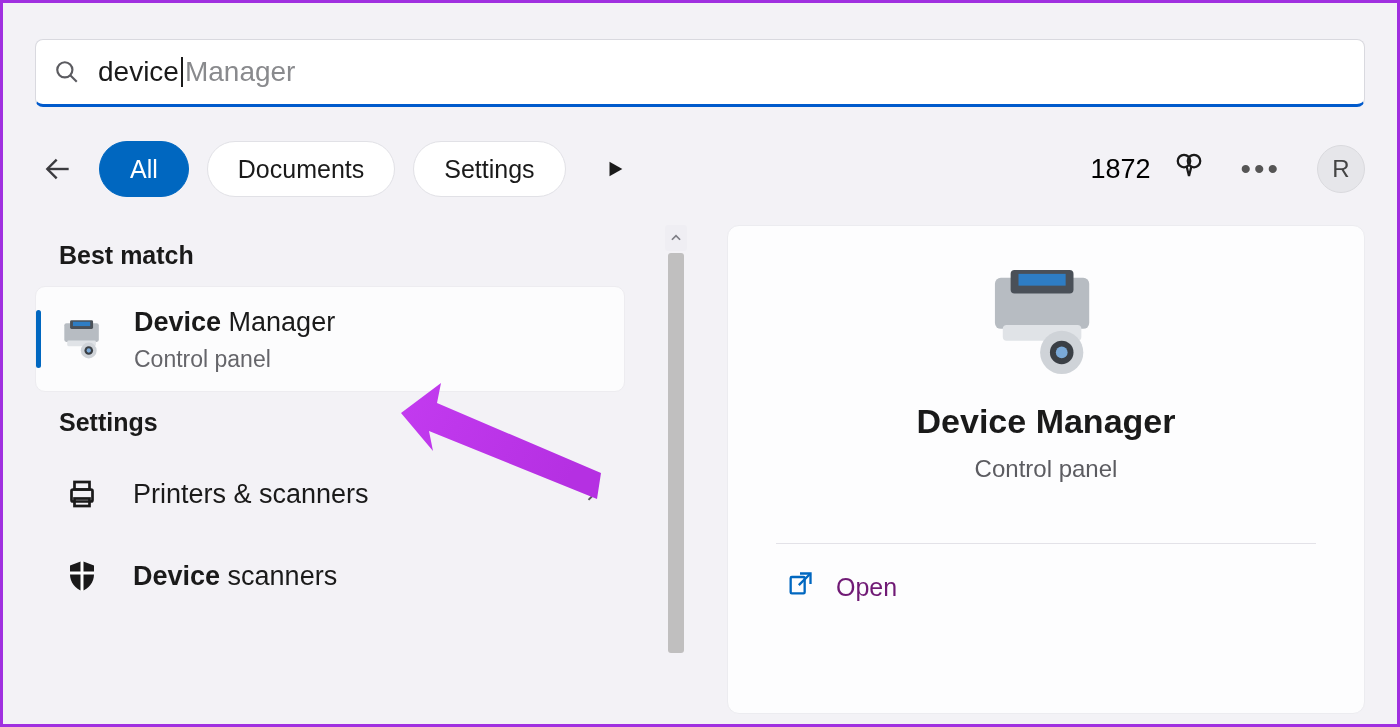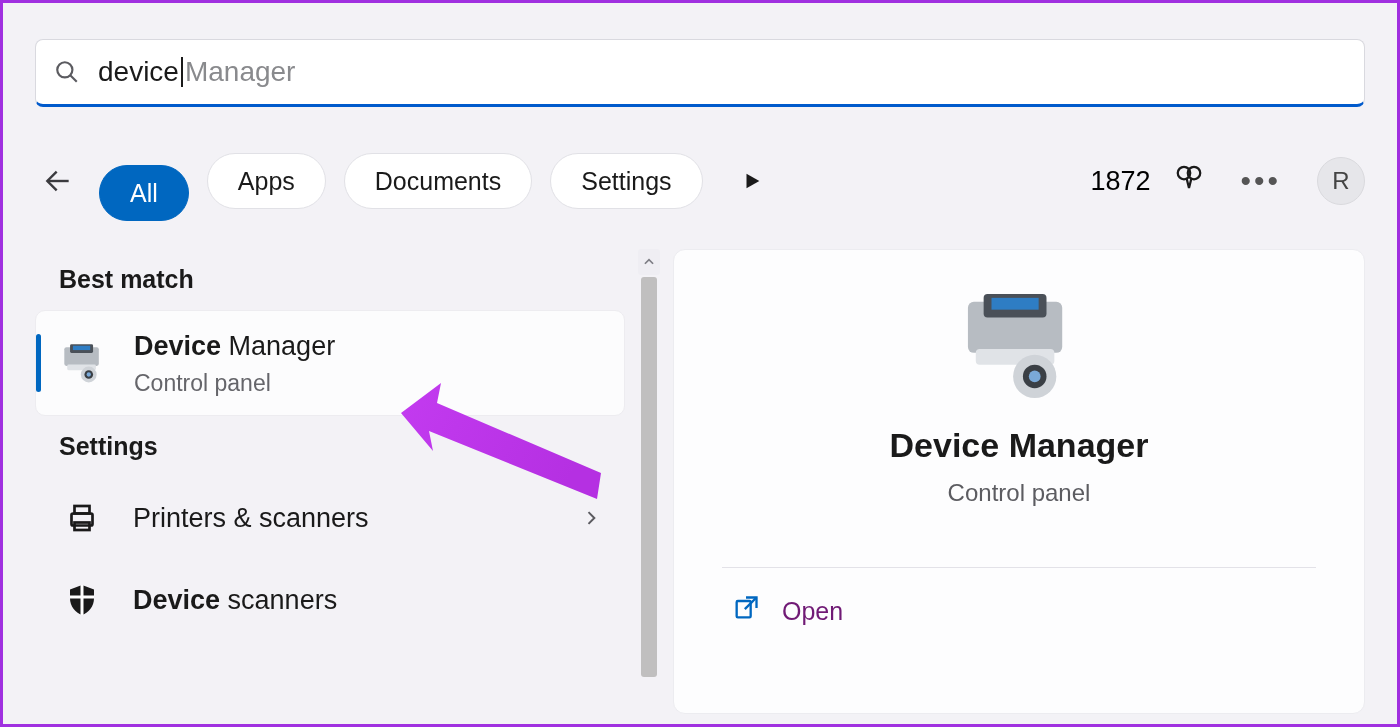--- a/index.html
+++ b/index.html
@@ -76,21 +76,20 @@
     border: 1px solid #e1e1e6;
     background: #ffffff;
     border-radius: 28px;
     font-size: 25px;
     color: #1a1a1a;
   }
   .pill.active {
     background: #0067c0;
     border-color: #0067c0;
     color: #ffffff;
-    margin-top: 24px;
   }
   .play-icon {
     margin-left: 20px;
     width: 22px; height: 22px;
   }
   .spacer { flex: 1; }
   .points {
     display: flex; align-items: center;
     font-size: 27px; color: #000000;
     gap: 24px;
@@ -106,21 +105,21 @@
     background: #e6e6ea;
     display: flex; align-items: center; justify-content: center;
     font-size: 24px; color: #444;
     border: 1px solid #dadade;
   }
 
   
   .content {
     display: flex;
     margin-top: 28px;
-    gap: 13px;
+    gap: 40px;
     flex: 1;
     min-height: 0;
     justify-content: center;
   }
   .left-col {
     flex: 0 0 590px;
     position: relative;
   }
   .scrollbar {
     position: relative;
@@ -251,21 +250,20 @@
   </div>
 
   <div class="filter-row">
     <div class="back-btn">
       <svg viewBox="0 0 24 24" width="32" height="32" fill="none" stroke="#3b3b3f" stroke-width="1.8">
         <line x1="4" y1="12" x2="20" y2="12"></line>
         <polyline points="11,5 4,12 11,19"></polyline>
       </svg>
     </div>
     <div class="pill active">All</div>
-    <div class="pill">Apps</div>
     <div class="pill">Documents</div>
     <div class="pill">Settings</div>
     <span class="play-icon">
       <svg viewBox="0 0 24 24" fill="#1a1a1a">
           <polygon points="6,4 20,12 6,20"></polygon>
         </svg>
     </span>
     <div class="spacer"></div>
     <div class="points">
       <span>1872</span>

